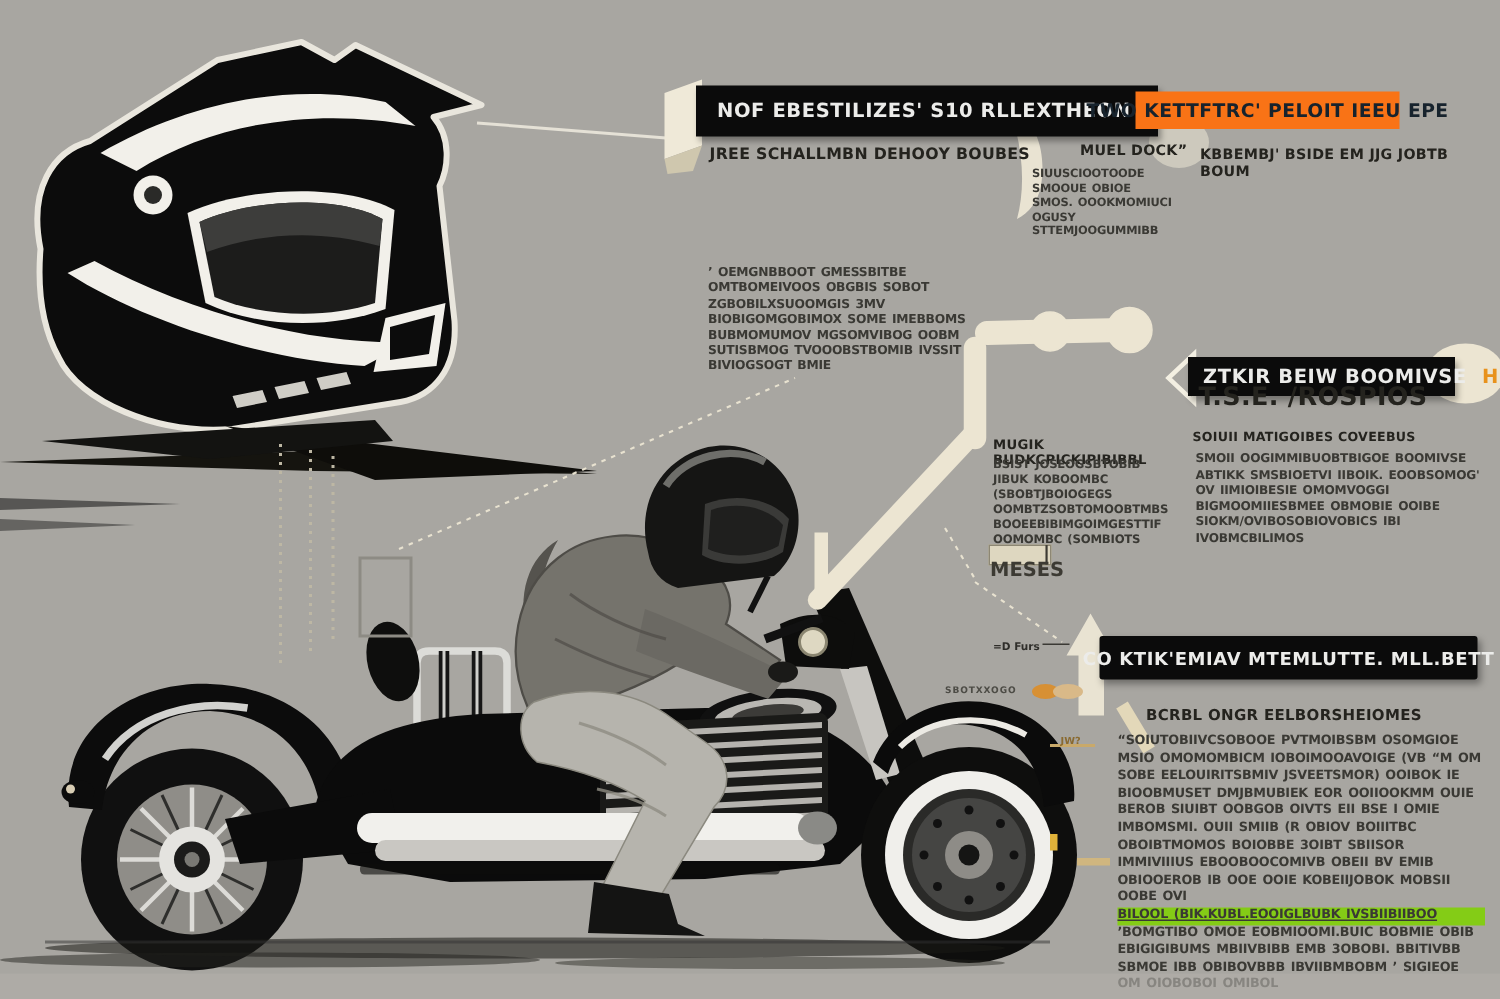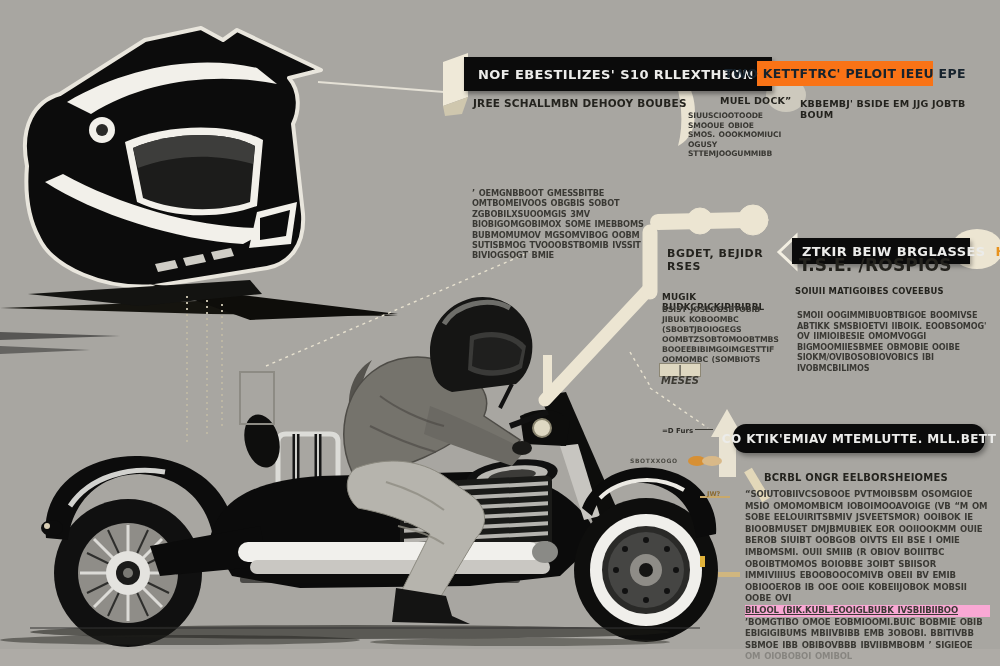--- a/index.html
+++ b/index.html
@@ -12,44 +12,44 @@
   .banner1{left:464px;top:57px;width:294px;height:34px;padding-left:14px;
            box-shadow:2px 3px 4px rgba(0,0,0,.35);}
   .banner1 .badge{margin-left:14px;font-size:11px;color:#f2f2ef;border-bottom:2px solid #e6e6e2;
                   padding:0 3px 1px 3px;letter-spacing:.6px;}
   .banner-blue{left:757px;top:61px;width:176px;height:25px;background:#f97316;color:#17232d;
                font-weight:700;font-size:12.5px;display:flex;align-items:center;justify-content:center;
                letter-spacing:.3px;white-space:nowrap;}
   .banner2{left:792px;top:238px;width:168px;height:26px;padding-left:10px;
            box-shadow:2px 3px 4px rgba(0,0,0,.3);}
   .banner2 .accent{color:#e8921c;margin-left:10px;letter-spacing:2px;}
-  .banner3{left:733px;top:424px;width:252px;height:29px;border-radius:13px;justify-content:center;
+  .banner3{left:733px;top:424px;width:252px;height:29px;border-radius:2px;justify-content:center;
            padding:0;font-size:12px;box-shadow:2px 3px 5px rgba(0,0,0,.35);}
   
   .h-bold{color:#24231e;font-weight:700;letter-spacing:.2px;}
   .body-txt{color:#3a3934;font-weight:600;letter-spacing:-.15px;word-spacing:1px;}
   .h1L{left:473px;top:97px;width:215px;font-size:10.5px;}
   .p1L{left:472px;top:116px;width:206px;font-size:8.2px;line-height:10.4px;}
-  .p2L{left:472px;top:188px;width:202px;font-size:8.2px;line-height:10.4px;}
+  .p2L{left:472px;top:176px;width:202px;font-size:8.2px;line-height:10.4px;}
   .hM{left:688px;top:95px;width:92px;font-size:9.5px;margin-left:32px;}
   .pM{left:688px;top:111px;width:94px;font-size:7.6px;line-height:9.6px;}
   .hR{left:800px;top:98px;width:168px;font-size:9.5px;}
   .pR{left:800px;top:114px;width:178px;font-size:8px;line-height:10.6px;}
   .hBG{left:667px;top:247px;width:130px;font-size:11px;letter-spacing:.5px;}
   .hMU{left:662px;top:292px;width:120px;font-size:8.8px;}
   .pMU{left:662px;top:305px;width:118px;font-size:7.8px;line-height:10px;}
   .btnMeses{left:659px;top:363px;width:40px;height:12px;background:#ded7c0;border:1px solid #8d8774;
-            color:#3c3a33;font-size:10px;font-weight:700;line-height:11px;text-align:center;font-style:italic;}
+            color:#3c3a33;font-size:13px;font-weight:700;line-height:11px;text-align:right;}
   .hTSE{left:799px;top:255px;width:160px;font-size:17px;}
   .hTSE2{left:795px;top:286px;width:170px;font-size:8.4px;}
-  .pTSE{left:797px;top:310px;width:193px;font-size:8.1px;line-height:10.6px;}
+  .pTSE{left:797px;top:300px;width:193px;font-size:8.1px;line-height:10.6px;}
   .hBR{left:764px;top:472px;width:190px;font-size:10px;}
   .pBR{left:745px;top:489px;width:245px;font-size:8.5px;line-height:11.6px;}
   .pBR .lnk{display:block;text-decoration:underline;}
-  .pBR .lnk.hl{background:#f9a8d4;}
+  .pBR .lnk.hl{background:#84cc16;}
   .microA{left:662px;top:427px;width:70px;font-size:7px;color:#2f2e2a;font-weight:700;}
   .microA:after{content:"";display:inline-block;width:18px;border-top:1px solid #3a3934;
                 vertical-align:3px;margin-left:2px;}
   .microB{left:630px;top:457px;width:60px;font-size:6px;color:#4d4c46;font-weight:700;letter-spacing:.6px;}
   .microC{left:707px;top:490px;width:30px;font-size:6.5px;color:#8a6a30;font-weight:700;}
   .bottom-strip{left:0;top:649px;width:1000px;height:17px;background:#b0aea9;opacity:.65;}
 </style>
 </head>
 <body>
 
@@ -264,27 +264,26 @@
   </div>
 
   <div class="abs h-bold h1L">JREE SCHALLMBN DEHOOY BOUBES</div>
   <div class="abs body-txt p2L">’ OEMGNBBOOT GMESSBITBE OMTBOMEIVOOS OBGBIS SOBOT ZGBOBILXSUOOMGIS 3MV BIOBIGOMGOBIMOX SOME IMEBBOMS BUBMOMUMOV MGSOMVIBOG OOBM SUTISBMOG TVOOOBSTBOMIB IVSSIT BIVIOGSOGT BMIE</div>
 
   <div class="abs h-bold hM">MUEL DOCK”</div>
   <div class="abs h-bold hR">KBBEMBJ' BSIDE EM JJG JOBTB BOUM</div>
 
   <div class="abs body-txt pM">SIUUSCIOOTOODE SMOOUE OBIOE SMOS. OOOKMOMIUCI OGUSY STTEMJOOGUMMIBB</div>
 
-  <div class="abs h-bold hBG">BGDET, BEJIDR RSES</div>
   <div class="abs h-bold hMU">MUGIK BUDKCPICKIPIBIBBL</div>
   <div class="abs body-txt pMU">BSIST JOSEOGSBTOBIB JIBUK KOBOOMBC (SBOBTJBOIOGEGS OOMBTZSOBTOMOOBTMBS BOOEEBIBIMGOIMGESTTIF OOMOMBC (SOMBIOTS BIBOK</div>
   <div class="abs btnMeses">| MESES</div>
 
   <div class="abs banner-black banner2">
-    <span>ZTKIR BEIW BRGLASSES</span>
+    <span>ZTKIR BEIW BOOMIVSE</span>
     <span class="accent">HEI</span>
   </div>
   <div class="abs h-bold hTSE">T.S.E. /ROSPIOS</div>
   <div class="abs h-bold hTSE2">SOIUII MATIGOIBES COVEEBUS</div>
   <div class="abs body-txt pTSE">SMOII OOGIMMIBUOBTBIGOE BOOMIVSE ABTIKK SMSBIOETVI IIBOIK. EOOBSOMOG' OV IIMIOIBESIE OMOMVOGGI BIGMOOMIIESBMEE OBMOBIE OOIBE SIOKM/OVIBOSOBIOVOBICS IBI IVOBMCBILIMOS</div>
 
   <div class="abs banner-black banner3">
     <span>CO KTIK'EMIAV MTEMLUTTE. MLL.BETT</span>
   </div>
   <div class="abs h-bold hBR">BCRBL ONGR EELBORSHEIOMES</div>

